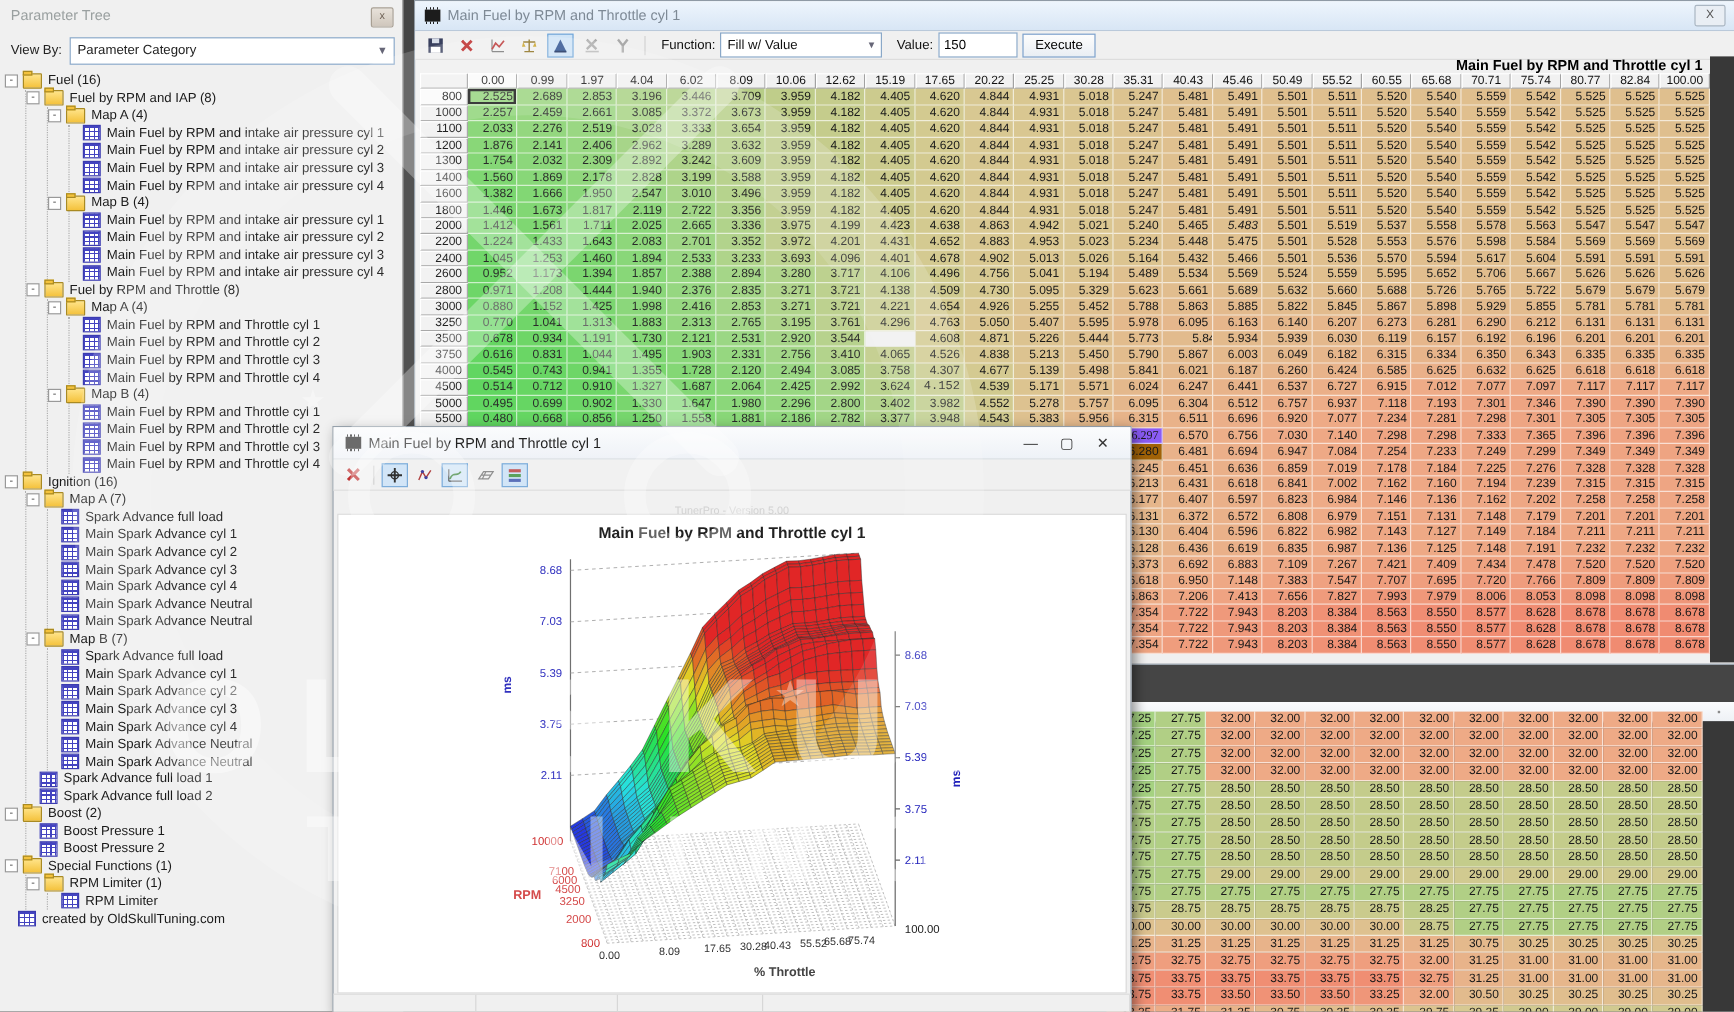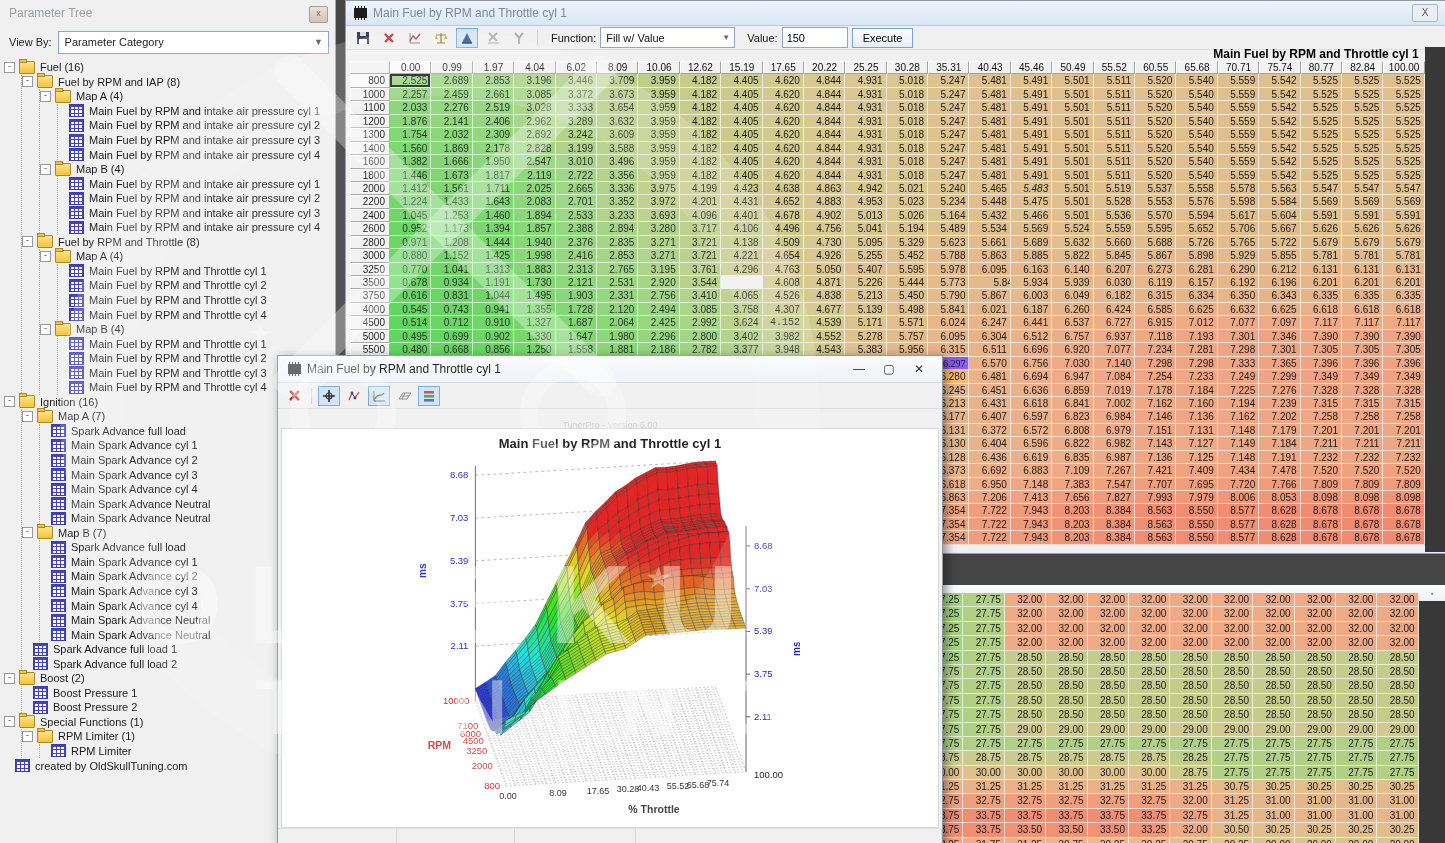--- a/index.html
+++ b/index.html
@@ -1052,21 +1052,21 @@
       <div class="dc" style="background: rgb(108, 211, 98);">1.230</div>
       <div class="dc" style="background: rgb(117, 212, 104);">1.540</div>
       <div class="dc" style="background: rgb(127, 212, 110);">1.860</div>
       <div class="dc" style="background: rgb(137, 212, 116);">2.170</div>
       <div class="dc" style="background: rgb(155, 211, 126);">2.760</div>
       <div class="dc" style="background: rgb(173, 208, 132);">3.360</div>
       <div class="dc" style="background: rgb(190, 205, 137);">3.940</div>
       <div class="dc" style="background: rgb(208, 202, 143);">4.545</div>
       <div class="dc" style="background: rgb(222, 193, 143);">5.395</div>
       <div class="dc" style="background: rgb(228, 185, 140);">5.980</div>
-      <div class="dc" style="background: #fdba74;">6.280</div>
+      <div class="dc" style="background: #a16207;">6.280</div>
       <div class="dc" style="background: rgb(233, 178, 138);">6.481</div>
       <div class="dc" style="background: rgb(235, 175, 137);">6.694</div>
       <div class="dc" style="background: rgb(237, 172, 135);">6.947</div>
       <div class="dc" style="background: rgb(238, 169, 134);">7.084</div>
       <div class="dc" style="background: rgb(238, 166, 132);">7.254</div>
       <div class="dc" style="background: rgb(238, 167, 132);">7.233</div>
       <div class="dc" style="background: rgb(238, 166, 132);">7.249</div>
       <div class="dc" style="background: rgb(238, 165, 131);">7.299</div>
       <div class="dc" style="background: rgb(238, 164, 130);">7.349</div>
       <div class="dc" style="background: rgb(238, 164, 130);">7.349</div>

